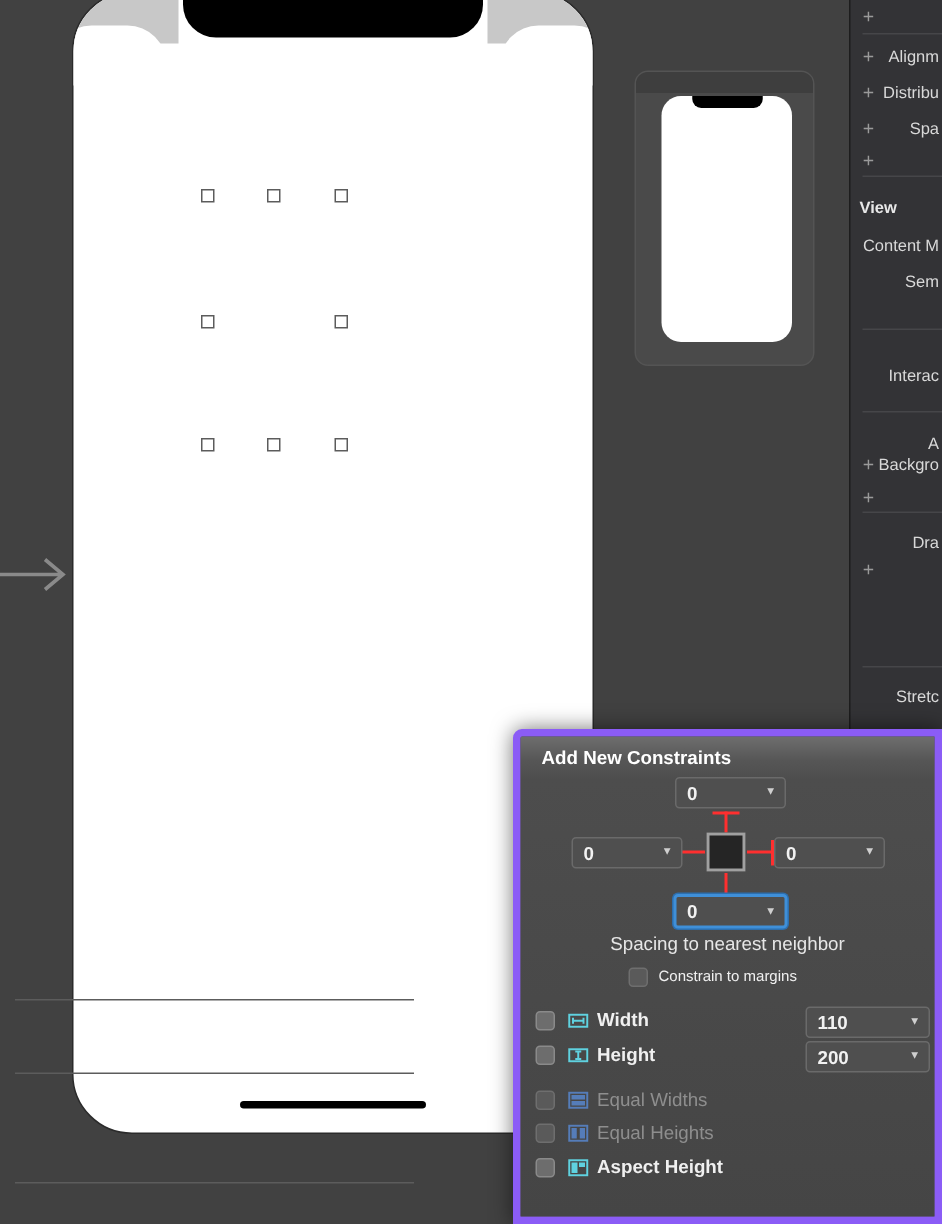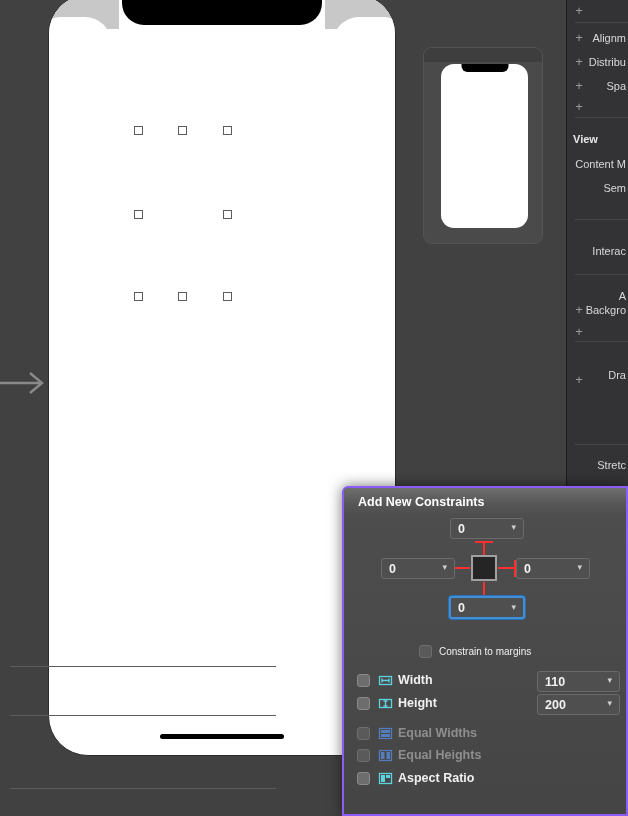--- a/index.html
+++ b/index.html
@@ -94,21 +94,21 @@
   }
   .sb-label.bold{ font-weight:bold; color:#e8e8e8; left:6px; right:auto; }
   .sb-div{
     position:absolute; left:8px; right:0; height:1px; background:#464649;
   }
 
   
   .popover{
     position:absolute; left:342px; top:486px; width:286px; height:330px;
     background:#4a4a4a;
-    border:2px solid #8b5cf6;
+    border:5px solid #8b5cf6;
     border-radius:6px 0 0 0;
     box-shadow:0 0 14px rgba(0,0,0,.55);
     overflow:hidden;
     color:#ececec;
   }
   .pop-head{
     position:absolute; left:0; top:0; right:0; height:29px;
     background:linear-gradient(180deg,#6e6e6e 0%,#565656 55%,#4d4d4d 100%);
   }
   .pop-title{
@@ -149,21 +149,21 @@
     font-size:12.5px; color:#e6e6e6;
   }
 
   .chk{
     position:absolute; width:13px; height:13px;
     background:#6d6d6d; border:1px solid #8a8a8a; border-radius:3px;
   }
   .chk.dim{ background:#5a5a5a; border-color:#6e6e6e; }
 
   .row-label{ position:absolute; font-size:12.5px; color:#f0f0f0; font-weight:bold; }
-  .row-label.dim{ color:#8e8e8e; font-weight:bold; }
+  .row-label.dim{ color:#8e8e8e; font-weight:normal; }
 
   .mini-icon{ position:absolute; width:15px; height:15px; }
 
   .hr{ position:absolute; left:10px; width:266px; height:1px; background:#5c5c5c; }
 
   .addbtn{
     position:absolute; left:352px; top:794px; width:268px; height:20px;
     background:linear-gradient(180deg,#575757 0%,#484848 100%);
     border:1px solid #6b6b6b; border-radius:4px;
     display:flex; align-items:center; justify-content:center;
@@ -244,21 +244,21 @@
         <div class="sb-row" style="top: 287px;">
           <span class="sb-label">A</span>
         </div>
         <div class="sb-row" style="top: 301px;">
           <span class="sb-plus">+</span>
           <span class="sb-label">Backgro</span>
         </div>
         <div class="sb-row" style="top: 323px;">
           <span class="sb-plus">+</span>
         </div>
-        <div class="sb-row" style="top: 366px;">
+        <div class="sb-row" style="top: 353px;">
           <span class="sb-label">Dra</span>
         </div>
         <div class="sb-row" style="top: 371px;">
           <span class="sb-plus">+</span>
         </div>
         <div class="sb-row" style="top: 456px;">
           <span class="sb-label">Stretc</span>
         </div>
       </div>
     <div id="sb-divs">
@@ -307,20 +307,21 @@
       <span class="val">0</span>
       <span class="chev">▾</span>
     </div>
 
     <div class="combo focus" style="left:449px; top:596px; width:76px; height:23px;">
       <span class="val">0</span>
       <span class="chev" style="top:4px">▾</span>
     </div>
   </div>
 
+  <div class="caption" style="left:342px; top:622px;">Spacing to nearest neighbor</div>
 
   <div style="position:absolute; left:419px; top:645px; display:flex; align-items:center; gap:7px;">
     <span class="chk dim" style="position:relative;"></span>
     <span style="font-size:10px; color:#f0f0f0;">Constrain to margins</span>
   </div>
 
   <div class="hr" style="top:666px;"></div>
   <div class="hr" style="top:715px;"></div>
   <div class="hr" style="top:788px;"></div>
 
@@ -370,18 +371,18 @@
           </svg></div>
         <div class="row-label dim" style="left: 398px; top: 748px;">Equal Heights</div>
       </div>
       <div>
         <div class="chk" style="left: 357px; top: 772px;"></div>
         <div class="mini-icon" style="left: 378px; top: 771px;"><svg viewBox="0 0 15 15" width="15" height="15">
             <rect x="1.5" y="2.5" width="12" height="10" fill="none" stroke="#5fd2e0" stroke-width="1.3"></rect>
             <rect x="3" y="4" width="4" height="7" fill="#5fd2e0"></rect>
             <rect x="8" y="4" width="4" height="3" fill="#5fd2e0"></rect>
           </svg></div>
-        <div class="row-label" style="left: 398px; top: 771px;">Aspect Ratio</div>
+        <div class="row-label" style="left: 398px; top: 771px;">Aspect Height</div>
       </div>
     </div>
 
 
 </div>
 
 </body></html>

